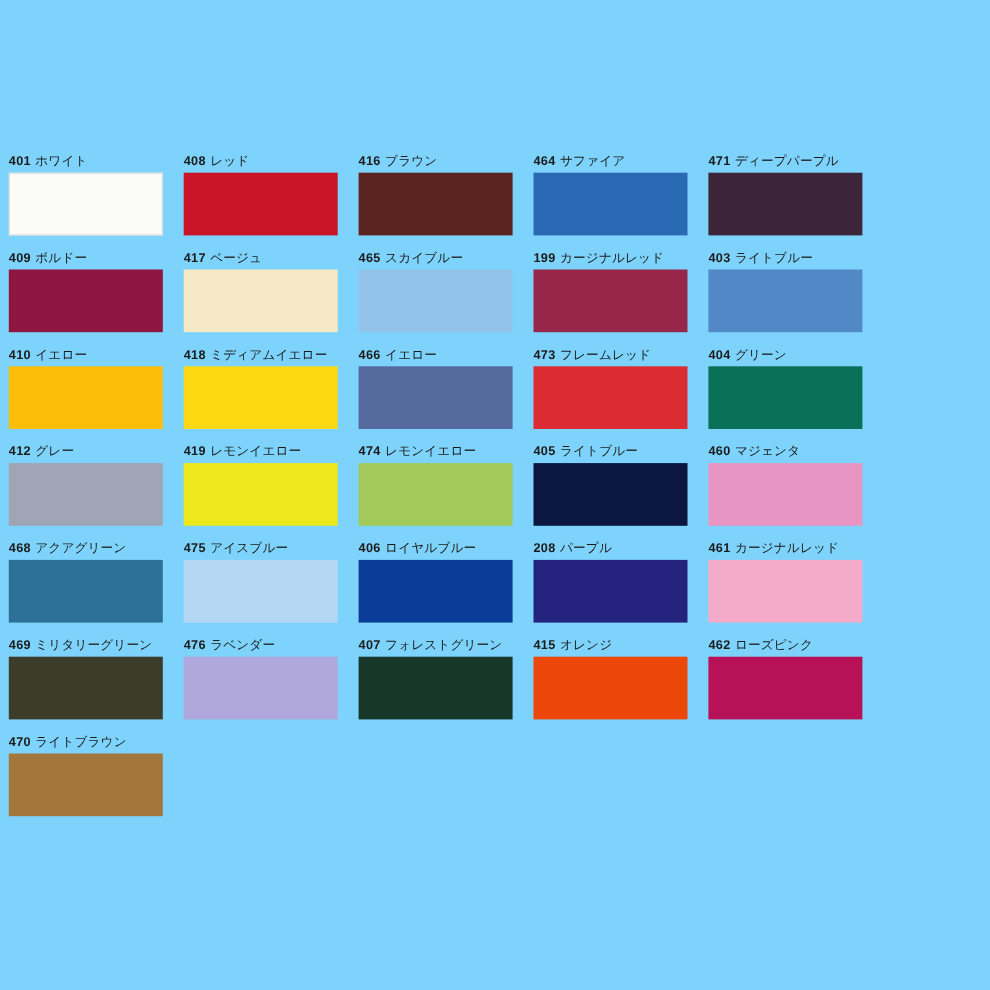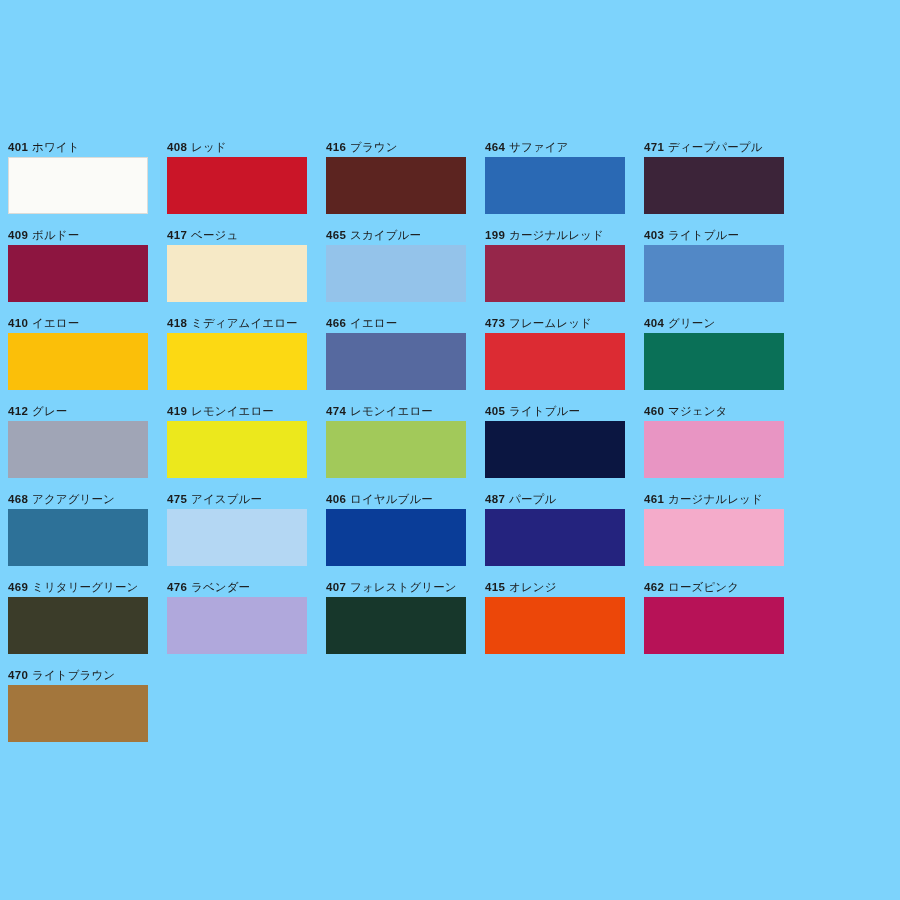--- a/index.html
+++ b/index.html
@@ -175,21 +175,21 @@
       </div>
       <div class="swatch-cell">
         <span class="swatch-label"><span class="code">475</span><span class="sep"></span><span class="name">アイスブルー</span></span>
         <span class="swatch-chip" style="background: rgb(180, 215, 243);"></span>
       </div>
       <div class="swatch-cell">
         <span class="swatch-label"><span class="code">406</span><span class="sep"></span><span class="name">ロイヤルブルー</span></span>
         <span class="swatch-chip" style="background: rgb(10, 61, 152);"></span>
       </div>
       <div class="swatch-cell">
-        <span class="swatch-label"><span class="code">487</span><span class="sep"></span><span class="name">パープル</span></span>
+        <span class="swatch-label"><span class="code">208</span><span class="sep"></span><span class="name">パープル</span></span>
         <span class="swatch-chip" style="background: rgb(36, 35, 126);"></span>
       </div>
       <div class="swatch-cell">
         <span class="swatch-label"><span class="code">461</span><span class="sep"></span><span class="name">カージナルレッド</span></span>
         <span class="swatch-chip" style="background: rgb(244, 171, 202);"></span>
       </div>
       <div class="swatch-cell">
         <span class="swatch-label"><span class="code">469</span><span class="sep"></span><span class="name">ミリタリーグリーン</span></span>
         <span class="swatch-chip" style="background: rgb(59, 60, 41);"></span>
       </div>

